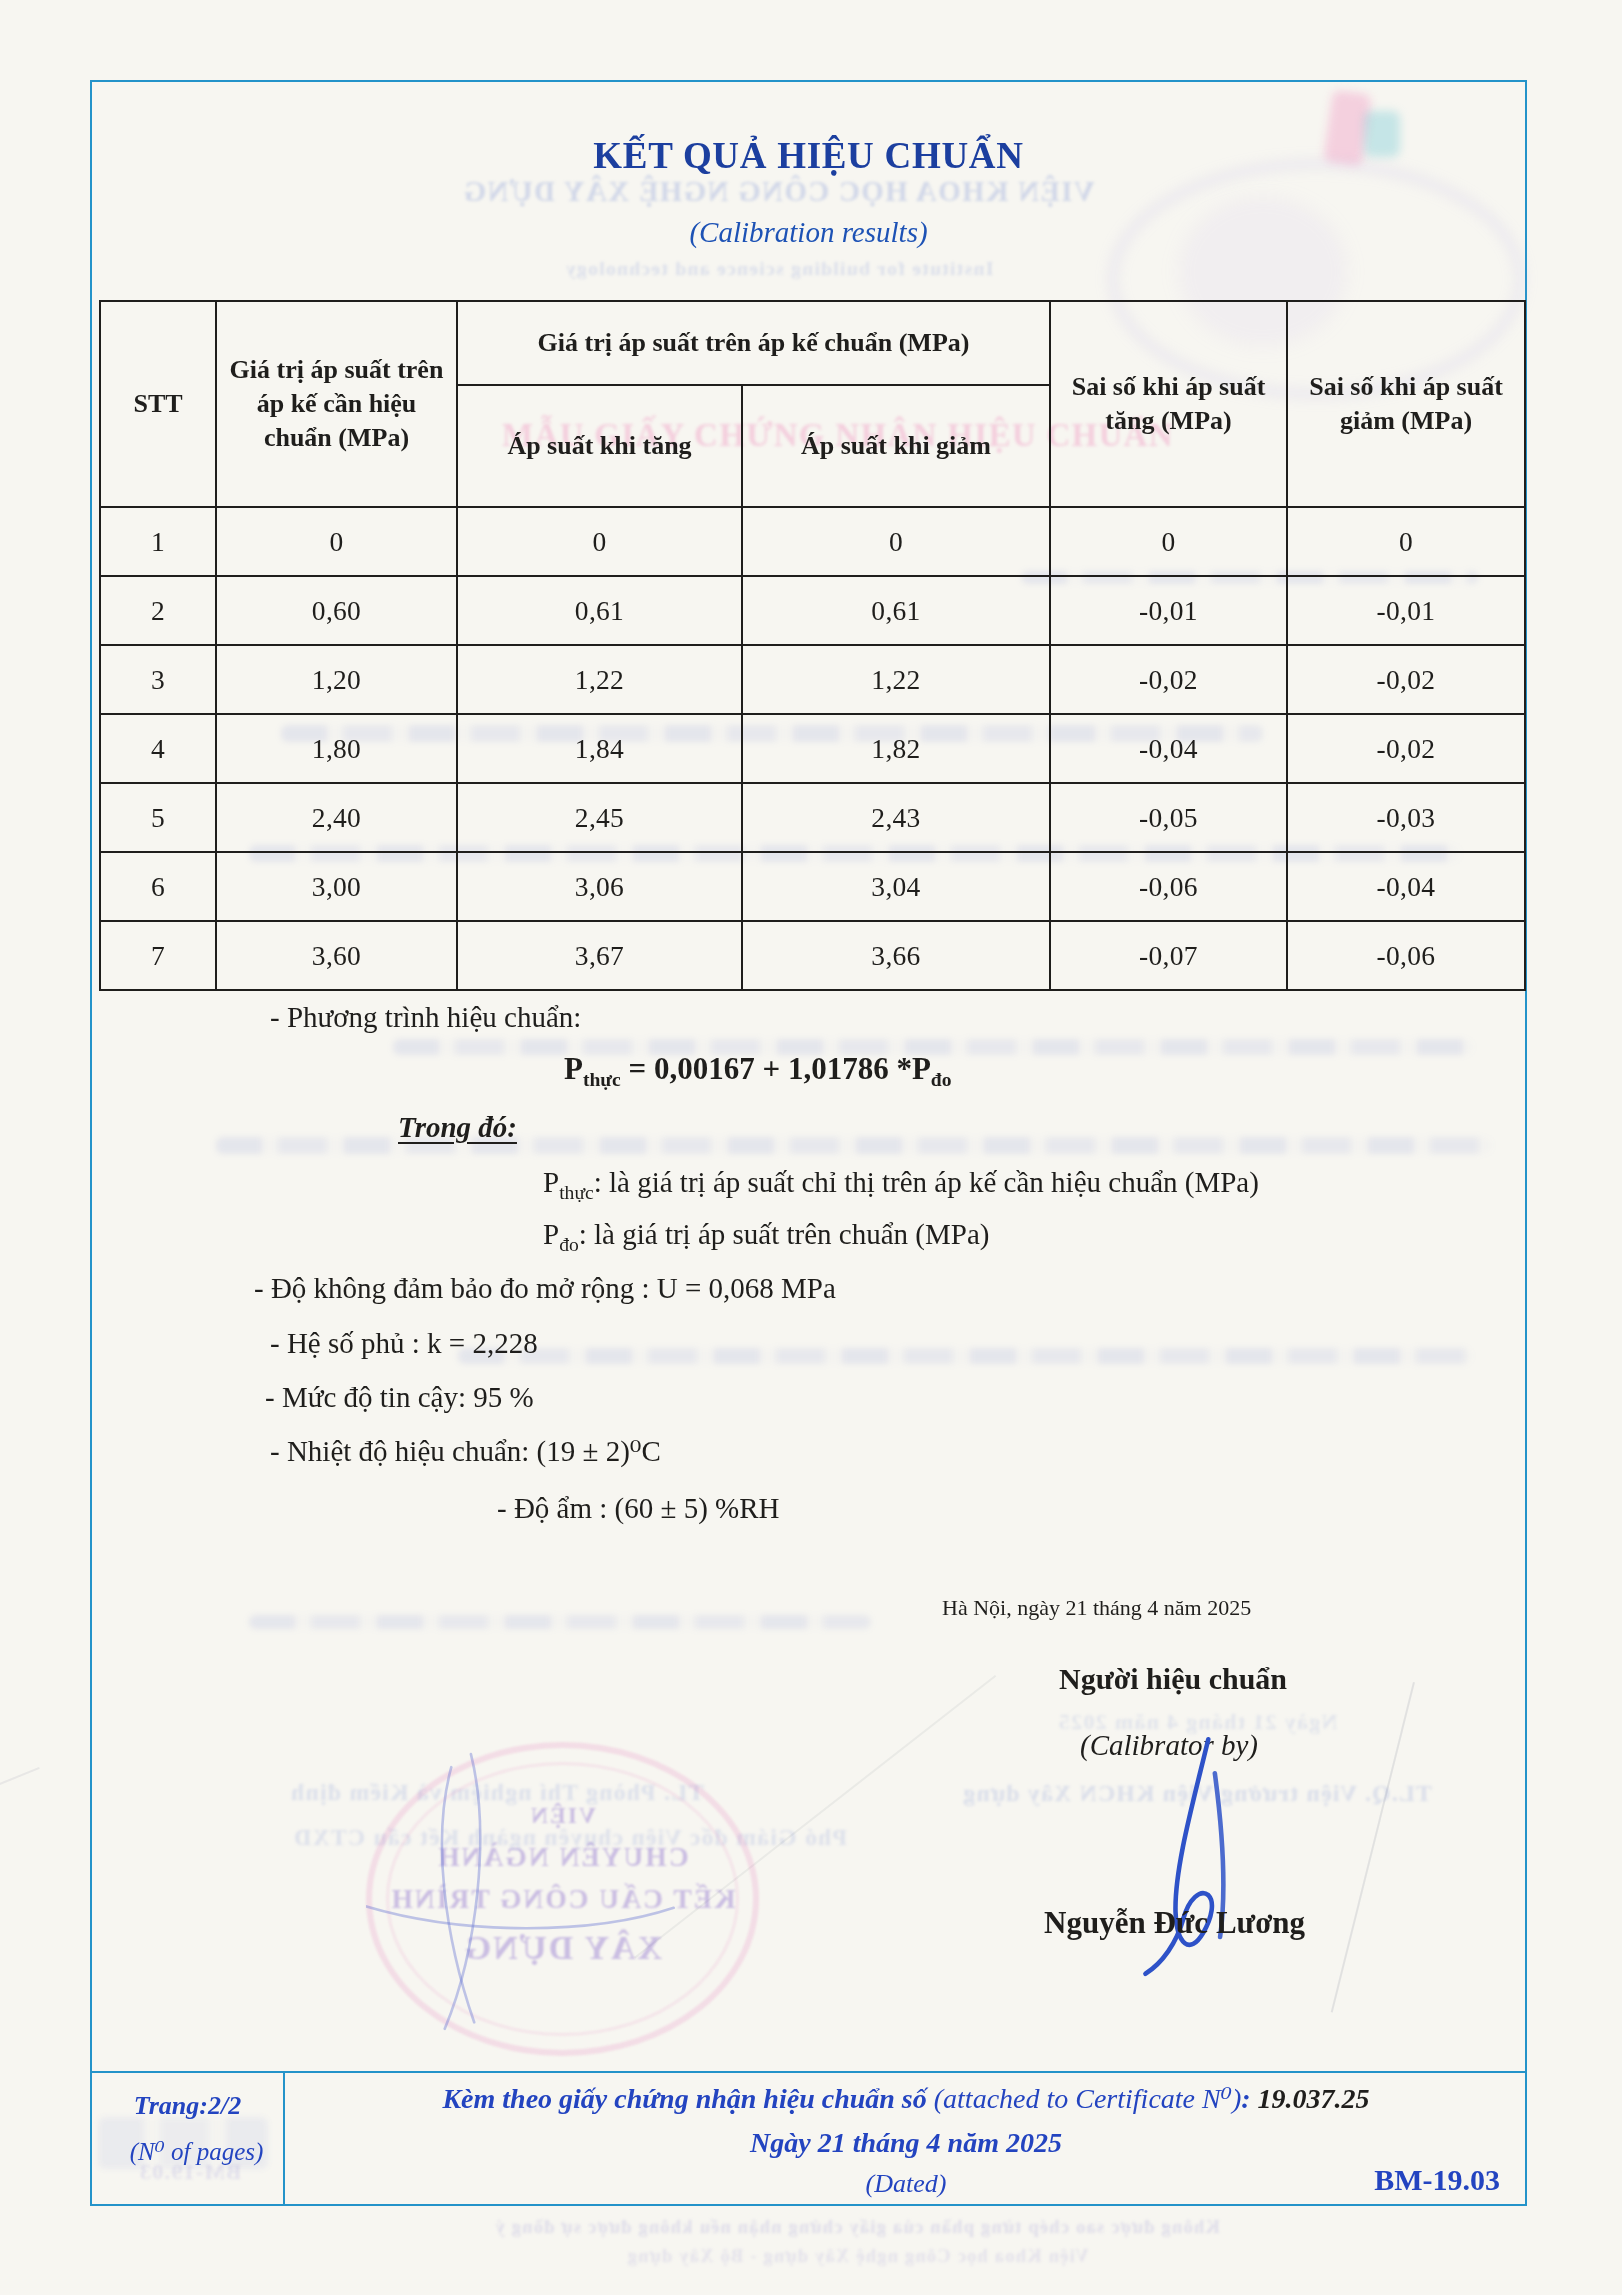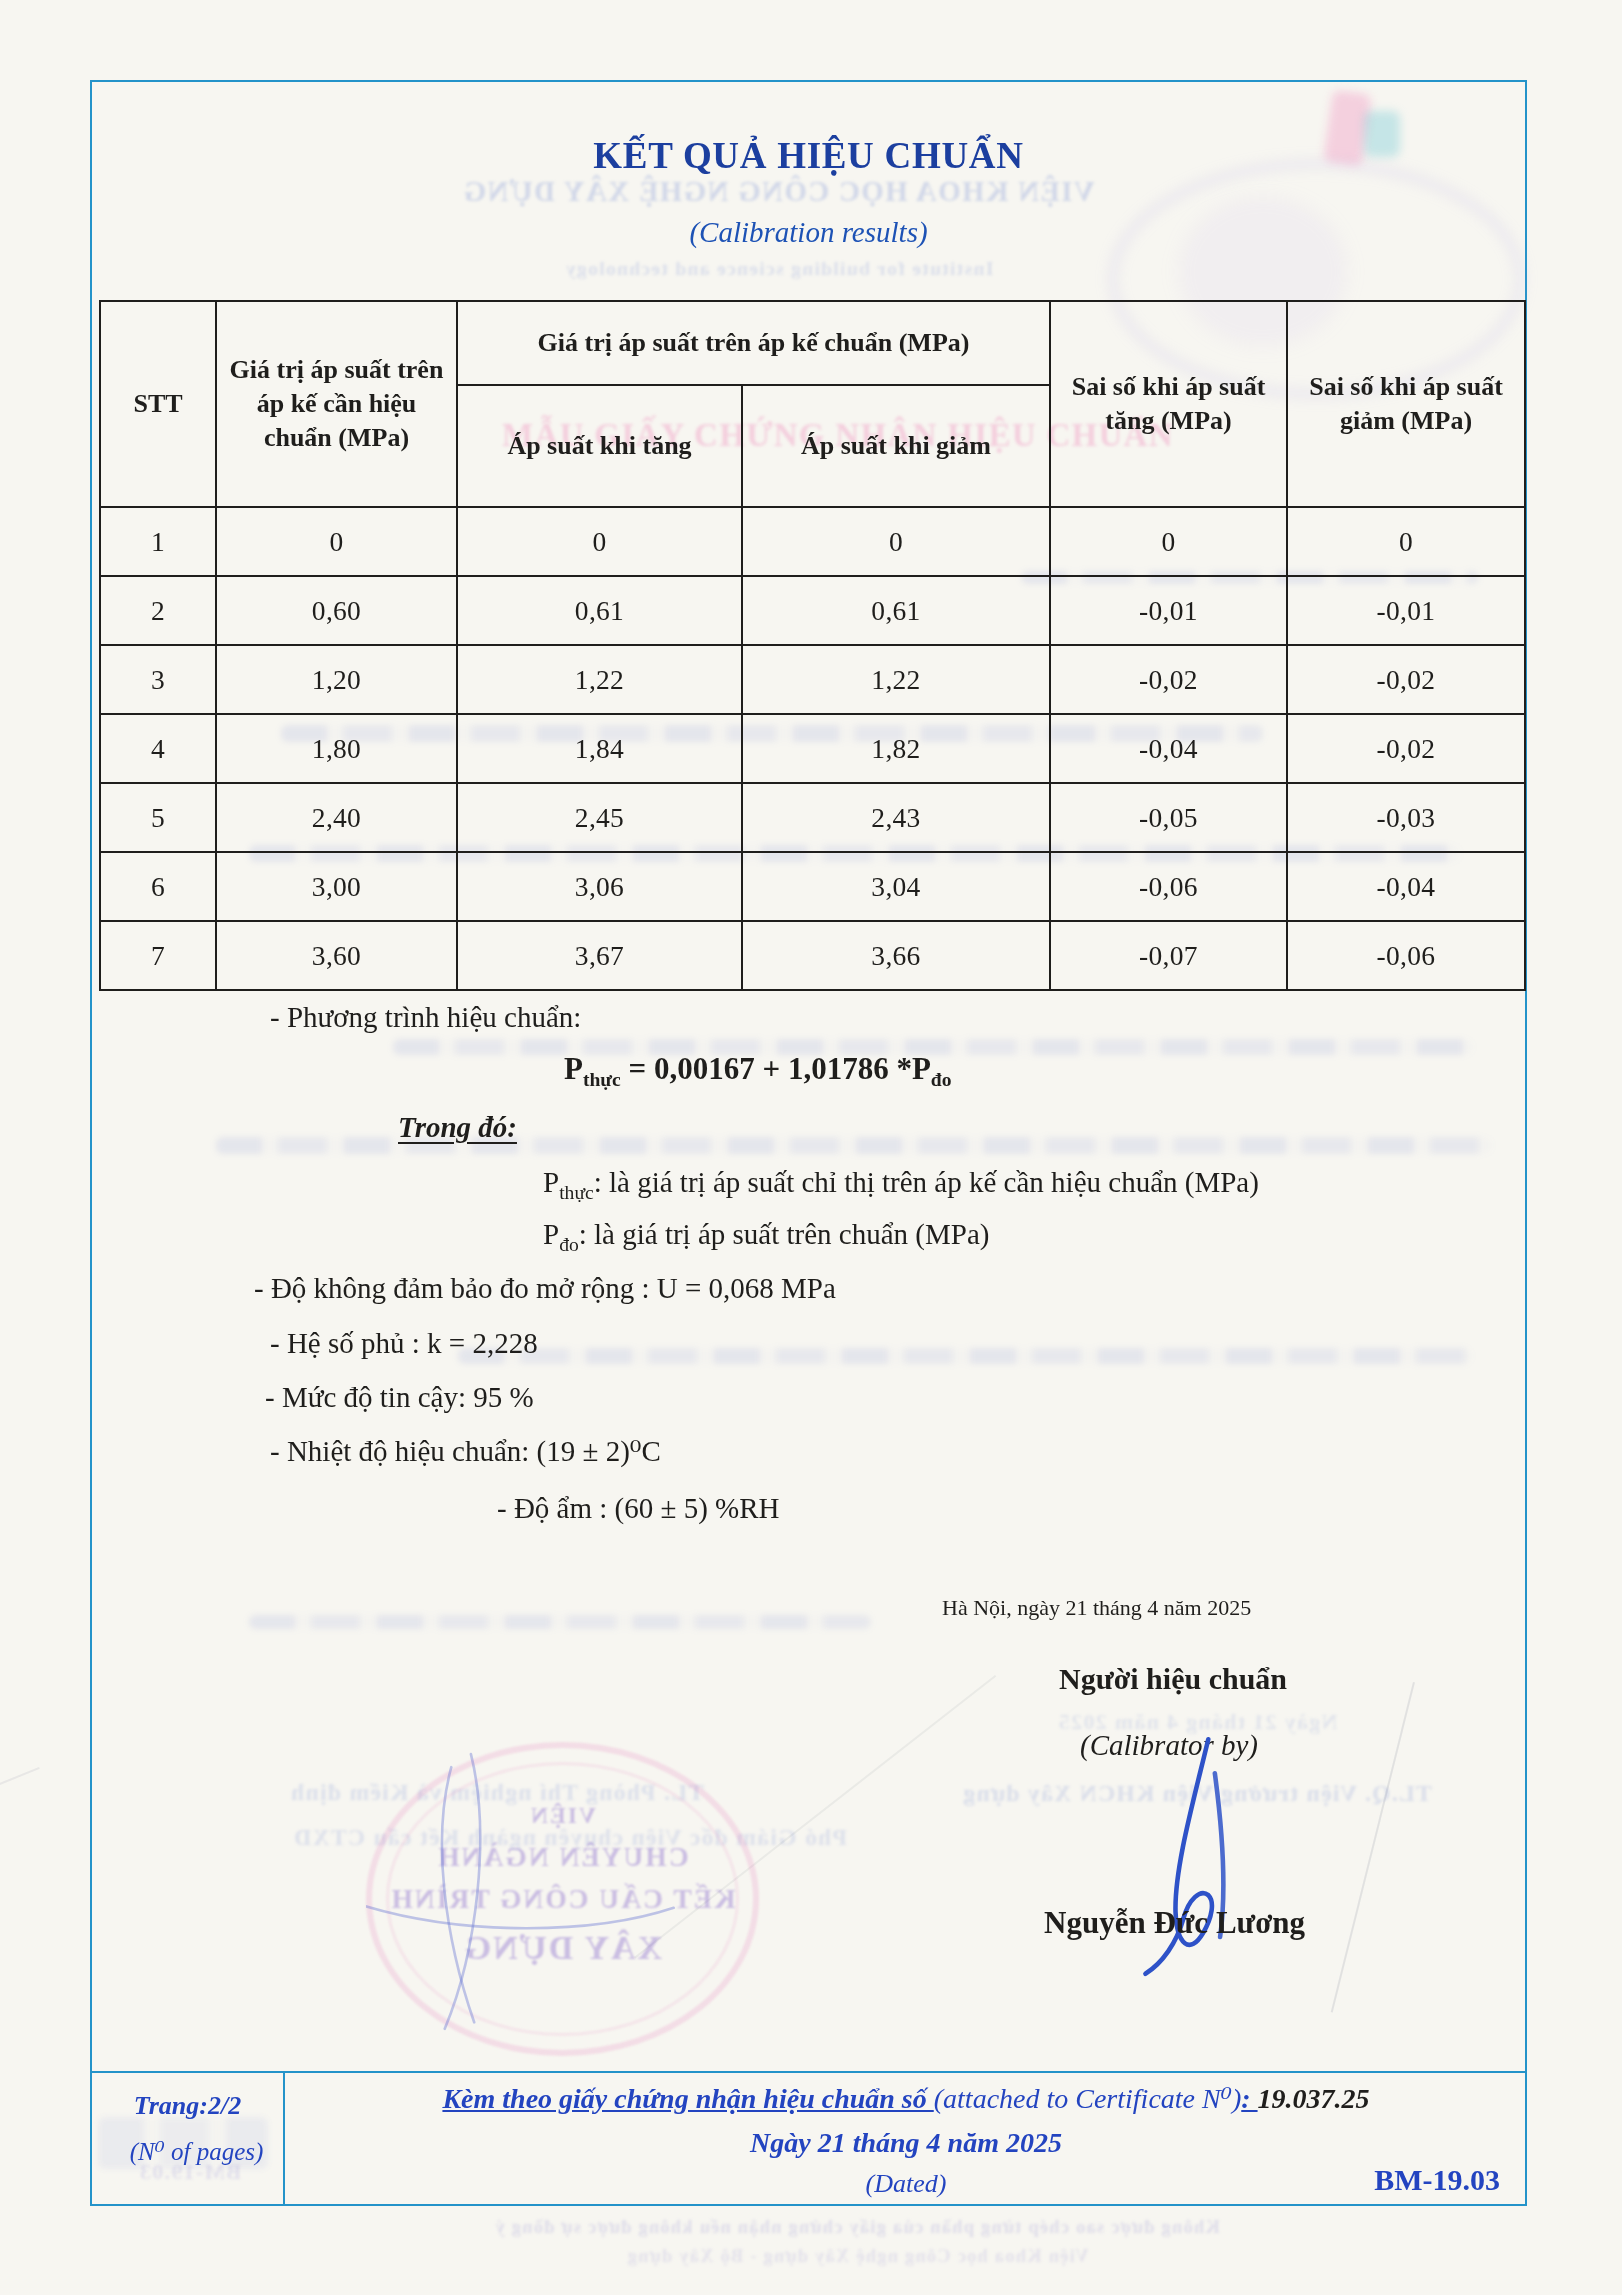--- a/index.html
+++ b/index.html
@@ -91,21 +91,21 @@
     color:var(--footer_blue);text-align:center;}
   .footer .pg1{position:absolute;left:0;width:100%;top:18.3px;font-size:26px;
     font-weight:bold;font-style:italic;}
   .footer .pg2{position:absolute;left:0;width:100%;top:64px;font-size:25px;
     font-style:italic;margin-left:9px;}
   .footer .fline{position:absolute;left:191px;width:1246px;text-align:center;
     color:var(--footer_blue);font-style:italic;white-space:nowrap;}
   .footer .l1{top:9.2px;font-size:28px;}
   .footer .l2{top:54px;font-size:28px;font-weight:bold;}
   .footer .l3{top:96px;font-size:26px;}
-  .footer .bold{font-weight:bold;text-decoration:underline;}
+  .footer .bold{font-weight:bold;}
   .footer .cert-no{color:#1f1e1c;font-weight:bold;}
   .footer .form-code{position:absolute;right:25px;top:90px;font-size:30px;
     font-weight:bold;font-style:normal;color:var(--footer_blue);}
 </style>
 </head>
 <body>
 
 <div class="page">
 
   <div class="bleed-layer">

